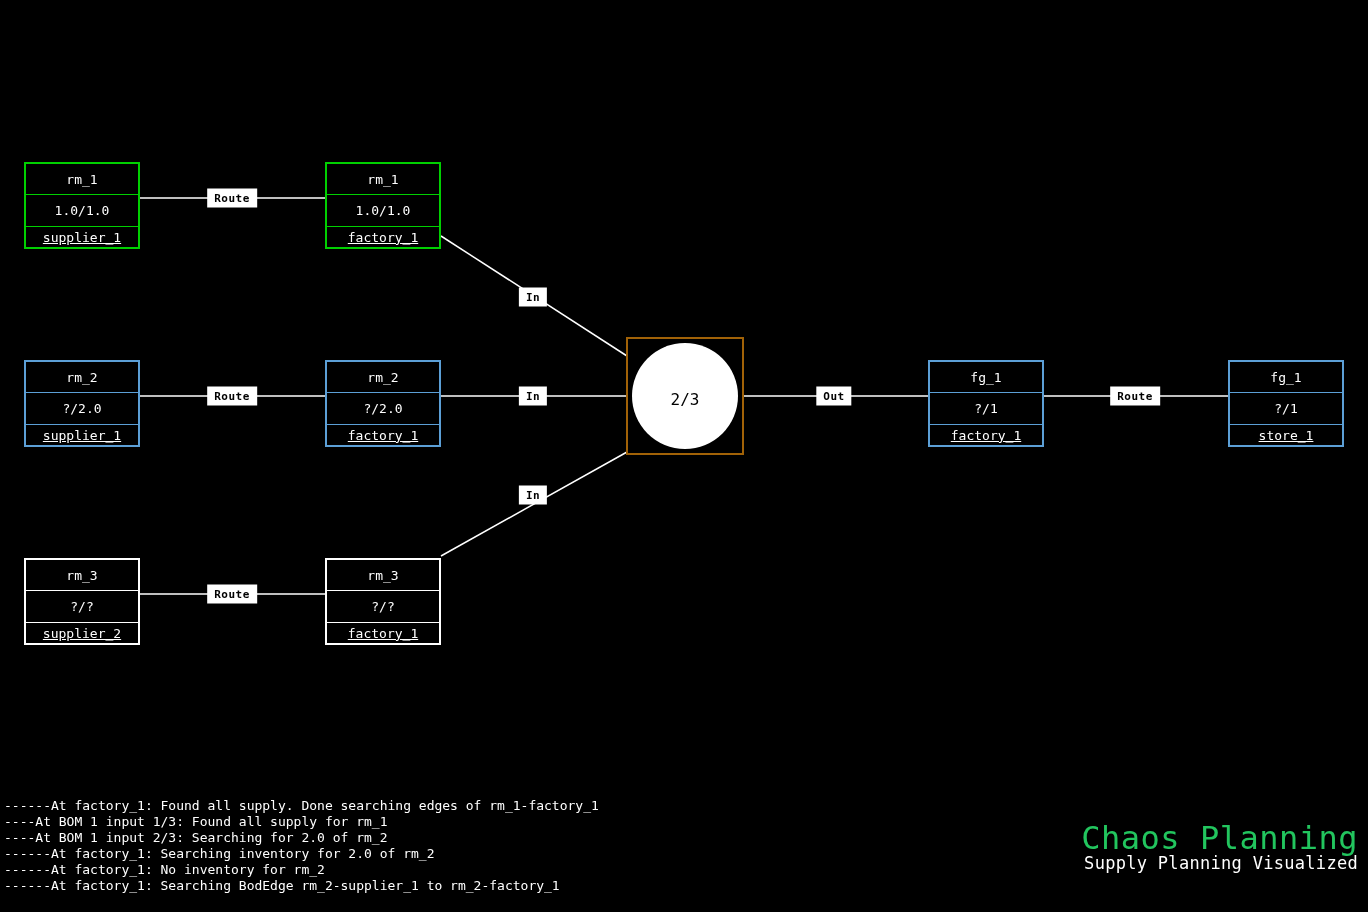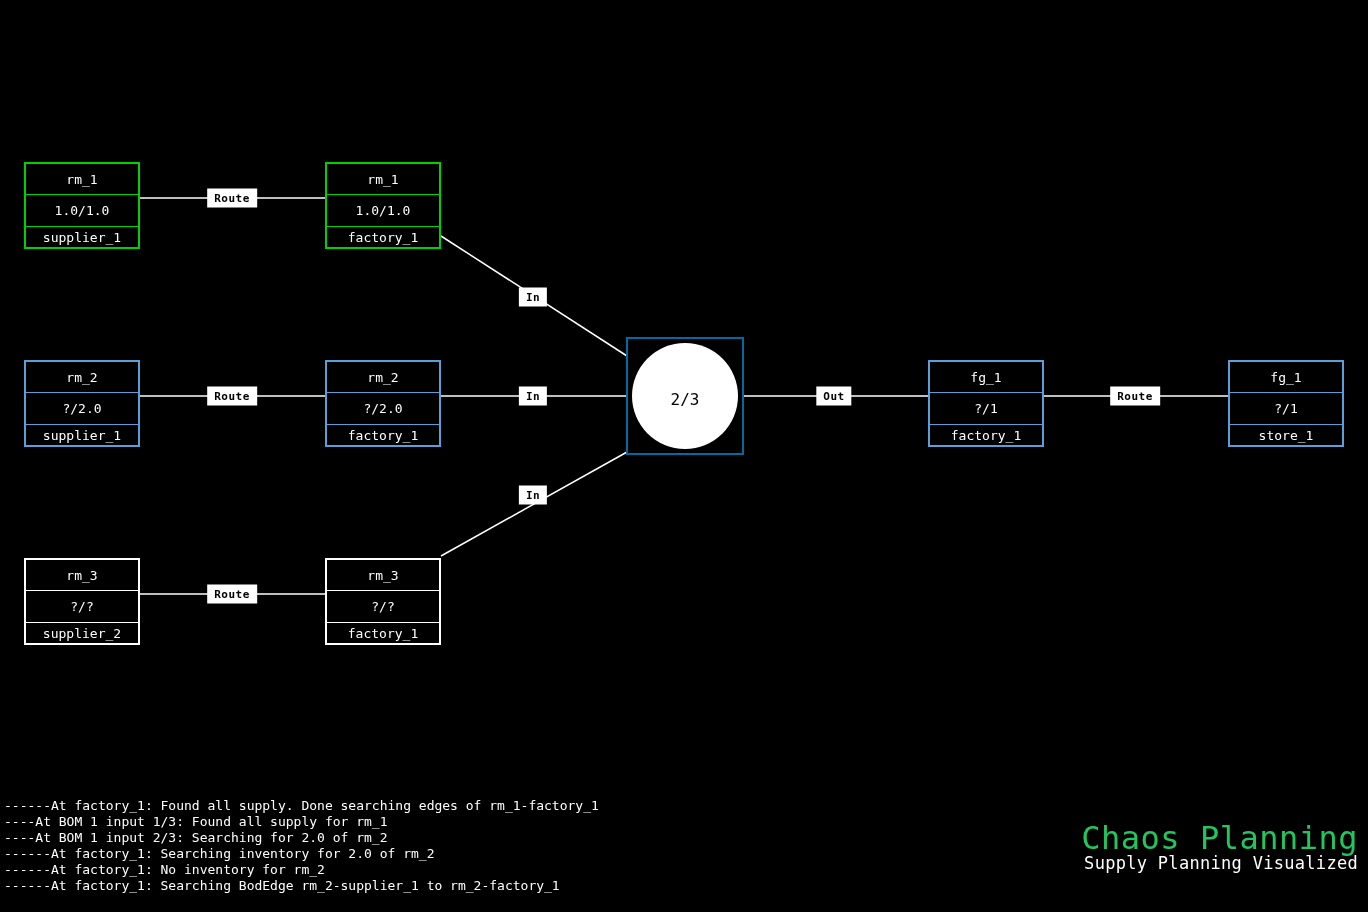--- a/index.html
+++ b/index.html
@@ -69,29 +69,30 @@
     border-bottom: 1px solid #ffffff;
   }
   .node.green .cell.qty { border-top-color: #00d000; border-bottom-color: #00d000; }
   .node.blue  .cell.qty { border-top-color: #5c9fd6; border-bottom-color: #5c9fd6; }
   .node.white .cell.qty { border-top-color: #ffffff; border-bottom-color: #ffffff; }
   .node .cell.loc {
     height: 20px;
     display: flex;
     align-items: center;
     justify-content: center;
+    text-decoration: underline;
   }
 
   
   .bom {
     position: absolute;
     box-sizing: border-box;
     width: 118px;
     height: 118px;
-    border: 2px solid #0369a1;
+    border: 2px solid #a16207;
     background: #000000;
   }
   .bom .bom-title {
     position: absolute;
     top: 5px;
     left: 0; right: 0;
     text-align: center;
     font-size: 13px;
     color: #ffffff;
     line-height: 1;

